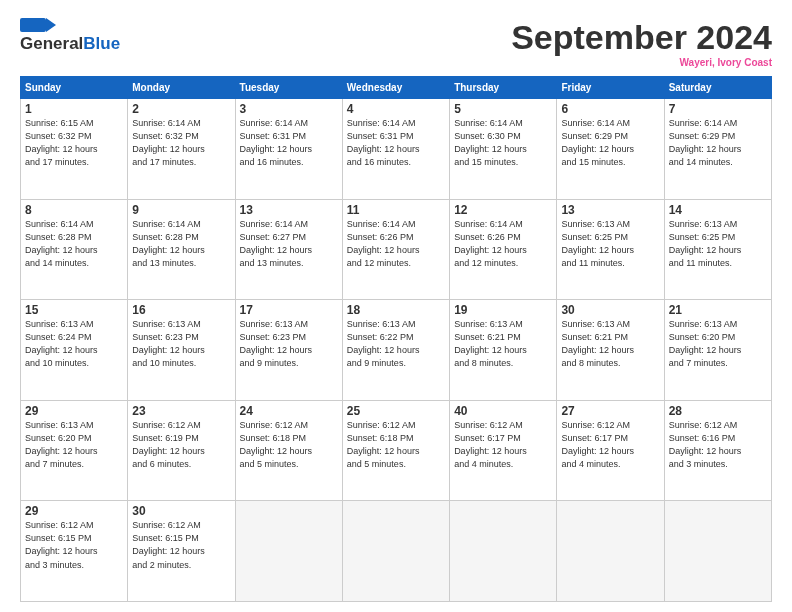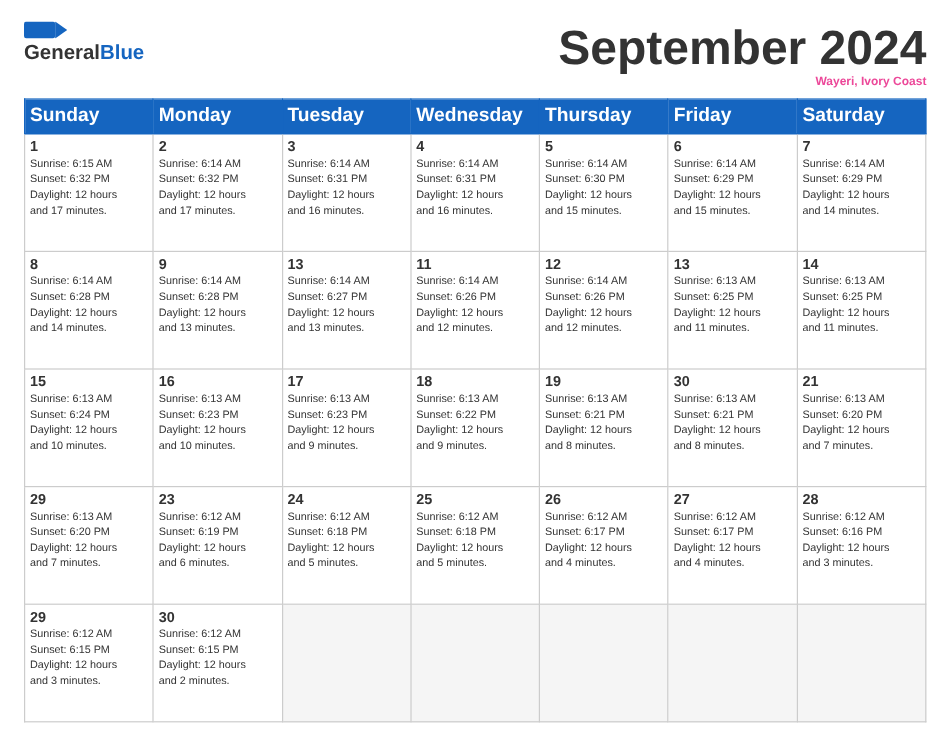--- a/index.html
+++ b/index.html
@@ -30,39 +30,39 @@
     }
     .logo-icon {
       width: 36px;
       height: 14px;
       margin-bottom: 2px;
     }
     .title-block {
       text-align: right;
     }
     .month-title {
-      font-size: 40px;
+      font-size: 34px;
       font-weight: bold;
       color: #333;
     }
     .location {
       font-size: 10px;
       color: #ec4899;
       font-weight: bold;
     }
     .calendar {
       width: 100%;
       border-collapse: collapse;
       flex: 1;
       table-layout: fixed;
     }
     .calendar th {
       background: #1565c0;
       color: #fff;
-      font-size: 16px;
+      font-size: 10px;
       font-weight: bold;
       padding: 5px 4px;
       text-align: left;
       border: 1px solid #1565c0;
     }
     .calendar td {
       border: 1px solid #ccc;
       vertical-align: top;
       padding: 3px 4px;
       font-size: 9.5px;
@@ -295,21 +295,21 @@
 and 5 minutes.</div>
           </td>
           <td>
             <span class="day-num">25</span>
             <div class="day-info" style="white-space: pre-line;">Sunrise: 6:12 AM
 Sunset: 6:18 PM
 Daylight: 12 hours
 and 5 minutes.</div>
           </td>
           <td>
-            <span class="day-num">26</span>
+            <span class="day-num">40</span>
             <div class="day-info" style="white-space: pre-line;">Sunrise: 6:12 AM
 Sunset: 6:17 PM
 Daylight: 12 hours
 and 4 minutes.</div>
           </td>
           <td>
             <span class="day-num">27</span>
             <div class="day-info" style="white-space: pre-line;">Sunrise: 6:12 AM
 Sunset: 6:17 PM
 Daylight: 12 hours

